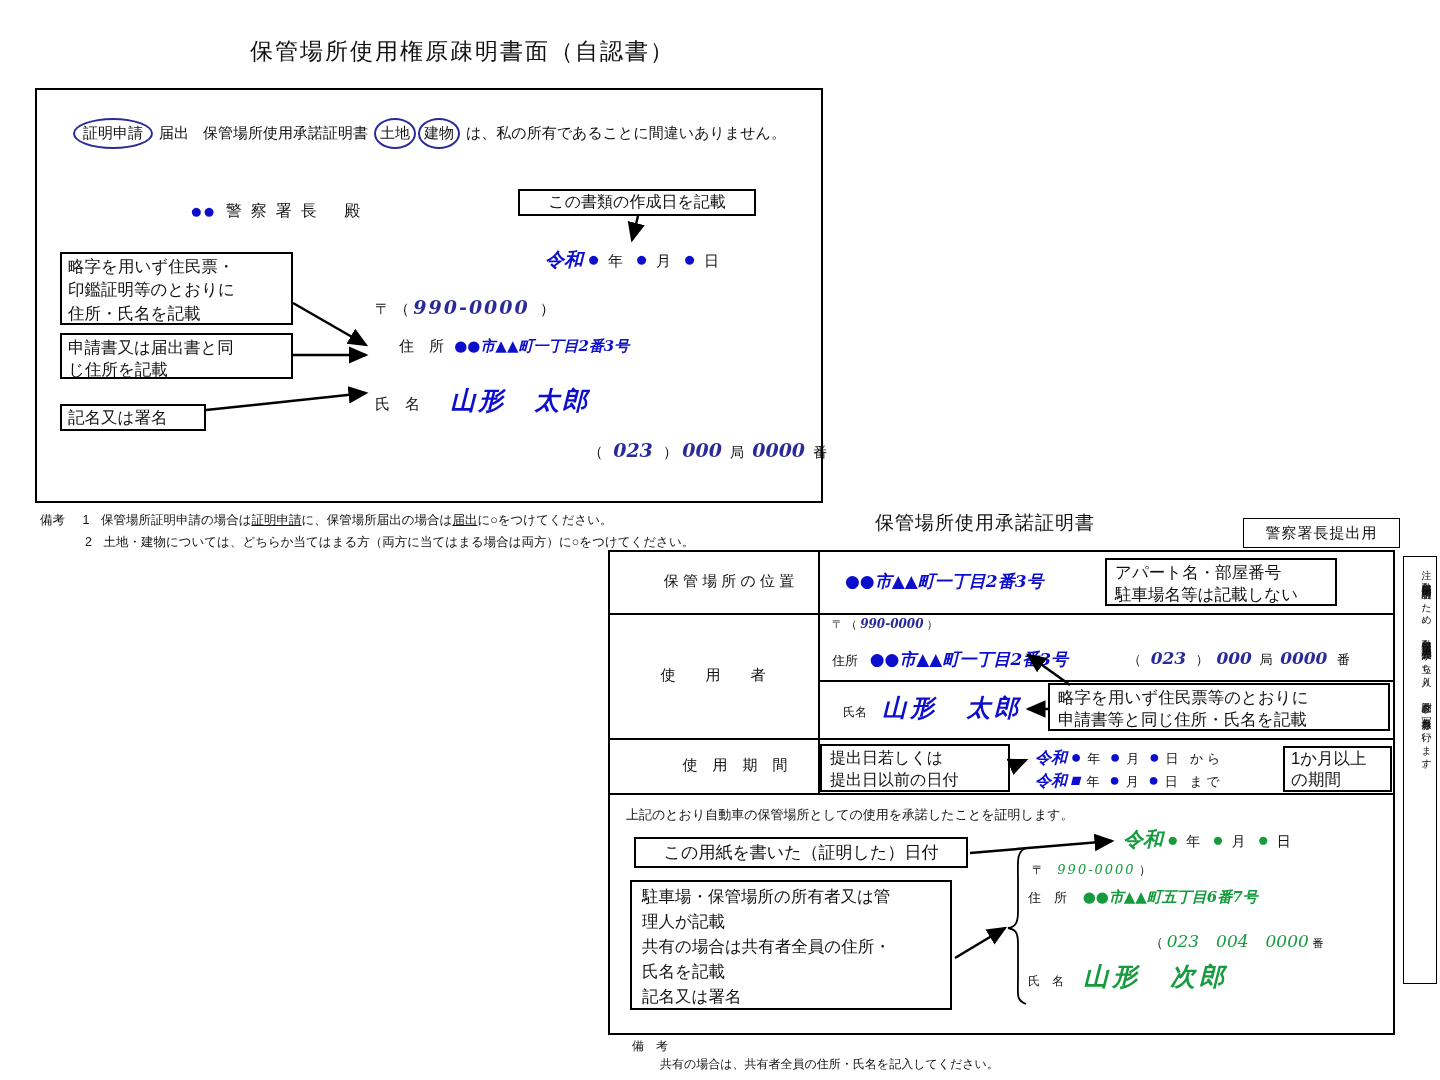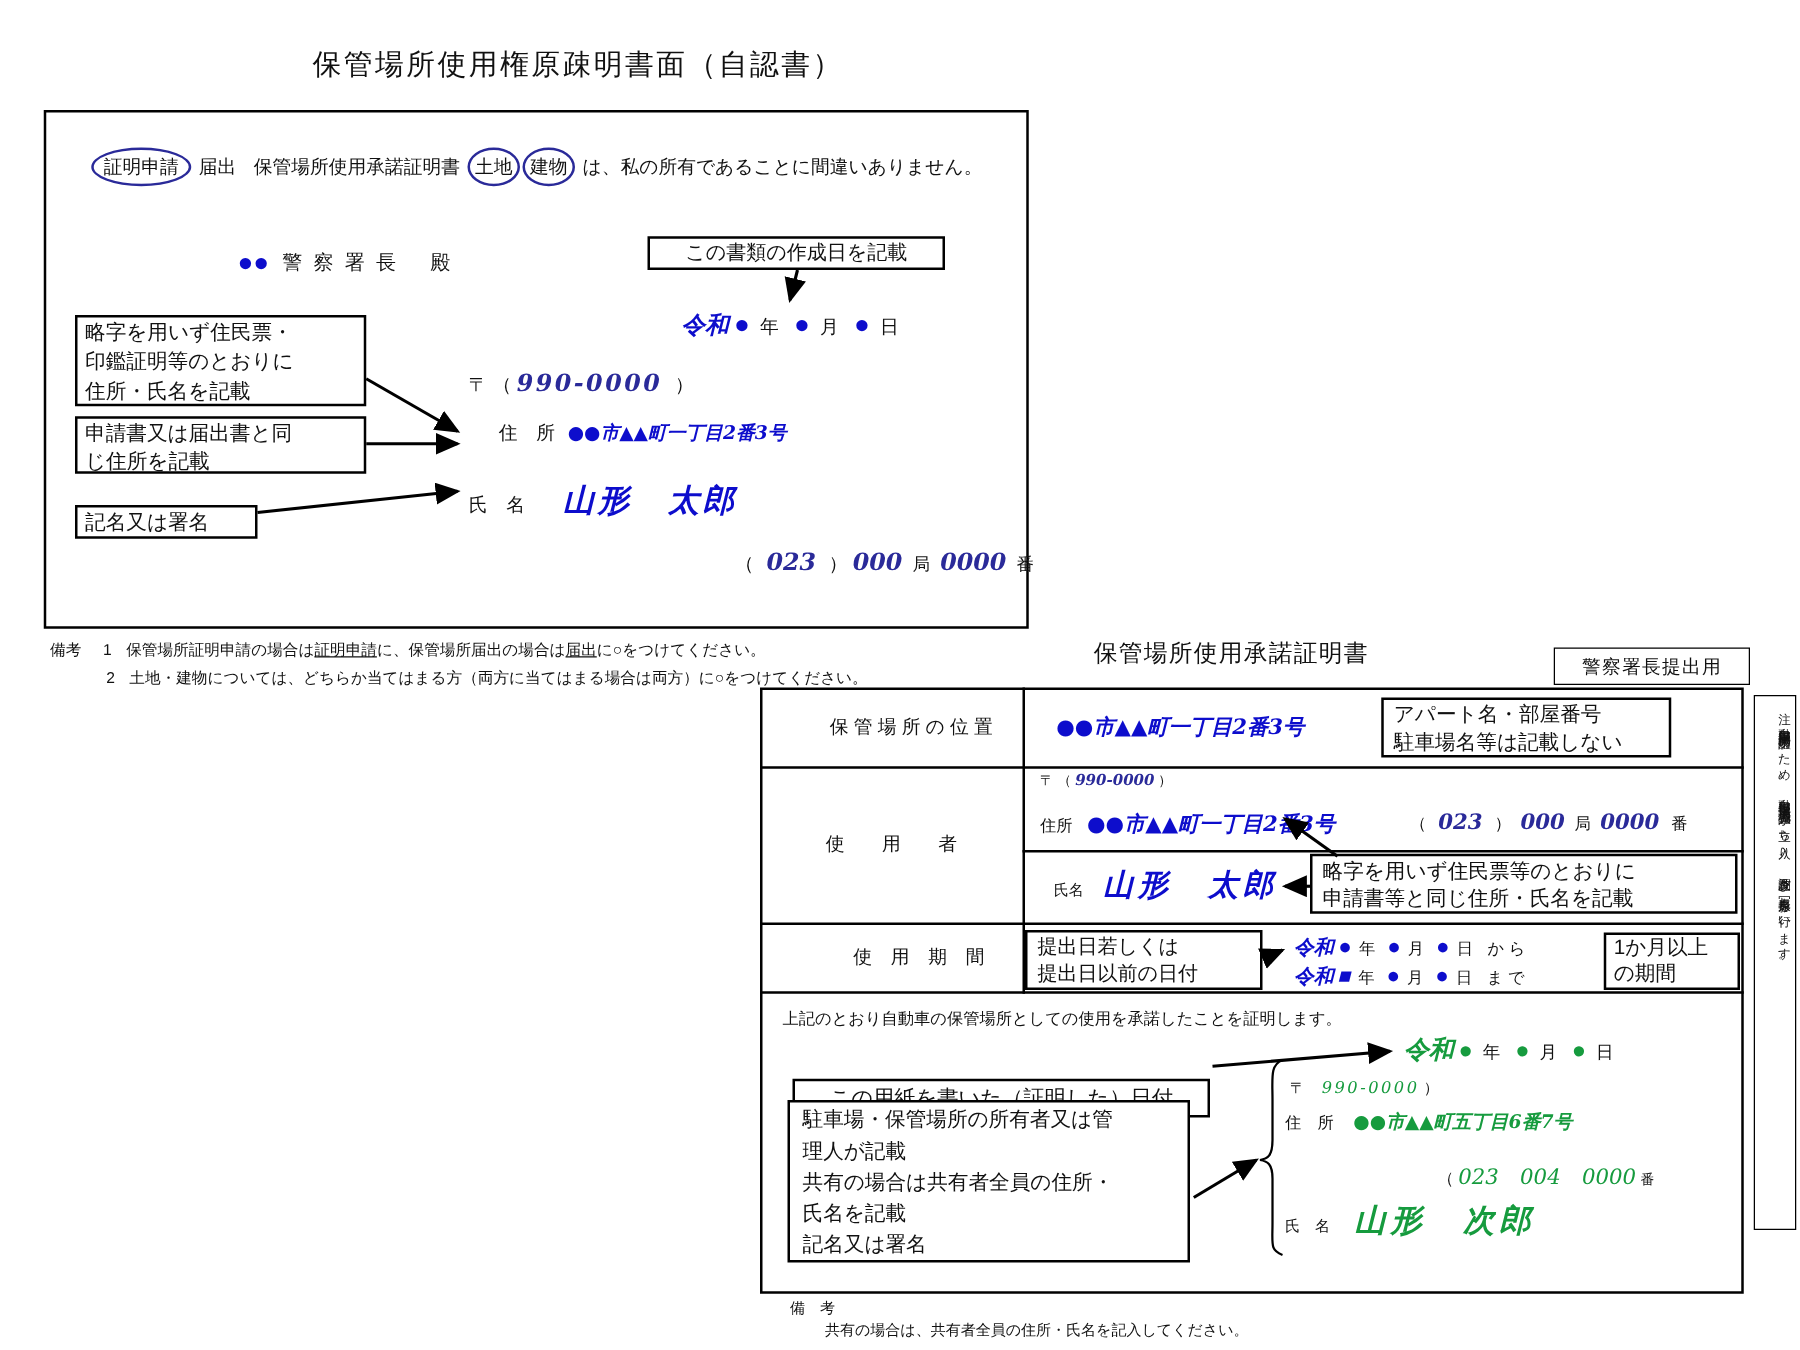--- a/index.html
+++ b/index.html
@@ -178,21 +178,21 @@
   <span class="dot-b" style="font-size:18px;">●</span>
   <span style="margin:0 6px 0 2px;">月</span>
   <span class="dot-b" style="font-size:18px;">●</span>
   <span style="margin:0 8px 0 2px;">日</span>
   <span>ま で</span>
 </div>
 <div class="abs box pre" style="left:1283px;top:746px;width:109px;height:46px;font-size:16.5px;line-height:1.3;padding:0 6px;">1か月以上
 の期間</div>
 
 <div class="abs" style="left:626px;top:806px;font-size:13px;">上記のとおり自動車の保管場所としての使用を承諾したことを証明します。</div>
-<div class="abs box" style="left:634px;top:837px;width:334px;height:31px;font-size:17px;display:flex;align-items:center;justify-content:center;margin-top:26px;">この用紙を書いた（証明した）日付</div>
+<div class="abs box" style="left:634px;top:837px;width:334px;height:31px;font-size:17px;display:flex;align-items:center;justify-content:center;">この用紙を書いた（証明した）日付</div>
 
 <div class="abs" style="left:1123px;top:826px;font-size:14px;">
   <span class="hand-g" style="font-size:20px;">令和</span>
   <span class="dot-g" style="font-size:19px;">●</span>
   <span style="margin:0 8px 0 4px;">年</span>
   <span class="dot-g" style="font-size:19px;">●</span>
   <span style="margin:0 8px 0 4px;">月</span>
   <span class="dot-g" style="font-size:19px;">●</span>
   <span style="margin-left:4px;">日</span>
 </div>

